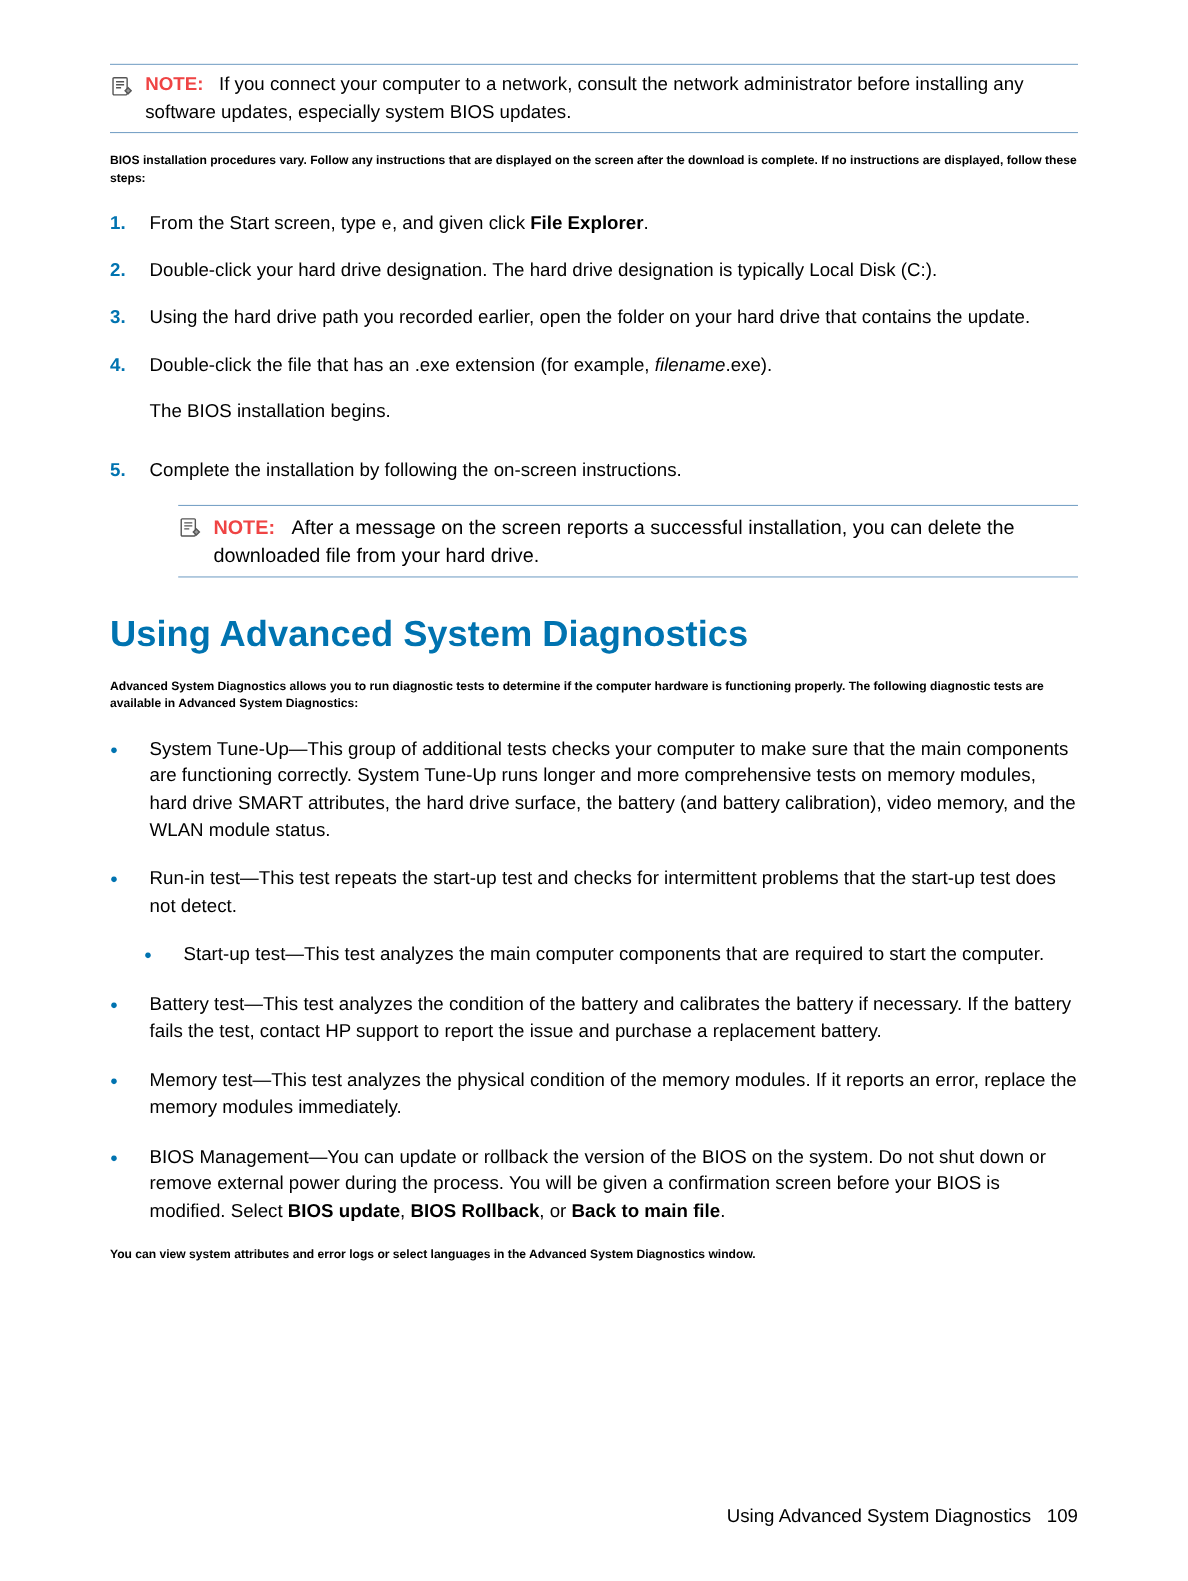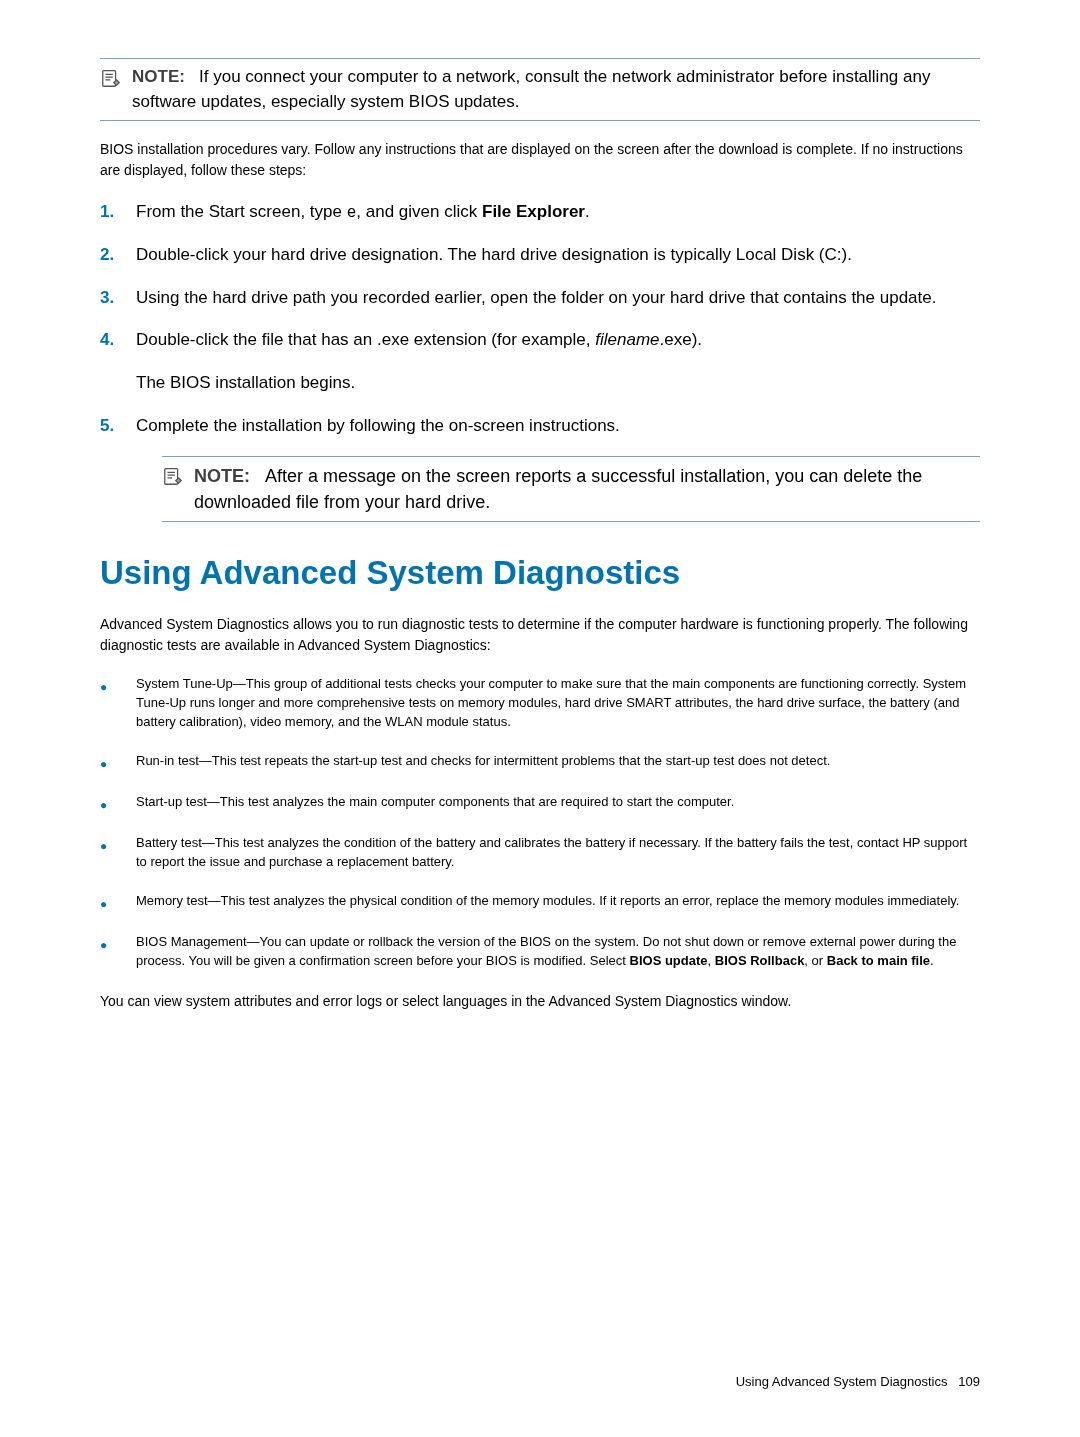--- a/index.html
+++ b/index.html
@@ -33,27 +33,28 @@
   .note-box .icon-col {
     flex: 0 0 26px;
     display: flex;
     align-items: flex-start;
     padding-top: 2px;
   }
   .note-box .text-col {
     flex: 1 1 auto;
   }
   .note-label {
-    color: #404040;
+    color: #ef4444;
     font-weight: bold;
   }
   .body-p {
     margin: 0 0 20px 0;
     line-height: 1.45;
-    font-size: 14px;
+    font-size: 11px;
+    font-weight: bold;
   }
   ol.steps {
     margin: 0 0 14px 0;
     padding: 0;
     list-style: none;
   }
   ol.steps > li {
     display: flex;
     gap: 18px;
     margin-bottom: 18px;
@@ -63,52 +64,53 @@
   ol.steps > li .num {
     color: #0073b0;
     font-weight: bold;
     flex: 0 0 18px;
   }
   ol.steps > li .text {
     flex: 1 1 auto;
   }
   .step-sub {
     margin-top: 18px;
-    margin-bottom: 0;
+    margin-bottom: 11px;
   }
   h1.section {
     color: #0073b0;
     font-size: 33px;
     font-weight: bold;
     margin: 32px 0 22px 0;
   }
   ul.bullets {
     margin: 0 0 20px 0;
     padding: 0;
     list-style: none;
   }
   ul.bullets > li {
     display: flex;
     gap: 18px;
     margin-bottom: 20px;
     line-height: 1.45;
-    font-size: 13px;
+    font-size: 17px;
+    justify-content: center;
   }
   ul.bullets > li::before {
     content: "●";
     color: #0073b0;
     font-size: 12px;
     flex: 0 0 18px;
     padding-top: 4px;
   }
   .footer {
     position: absolute;
     bottom: 48px;
     right: 100px;
-    font-size: 13px;
+    font-size: 17px;
   }
   .note-icon svg {
     width: 22px;
     height: 22px;
   }
   strong { font-weight: bold; }
   em { font-style: italic; }
   .mono { font-family: "Courier New", monospace; font-size: 16px; }
 </style>
 </head>

